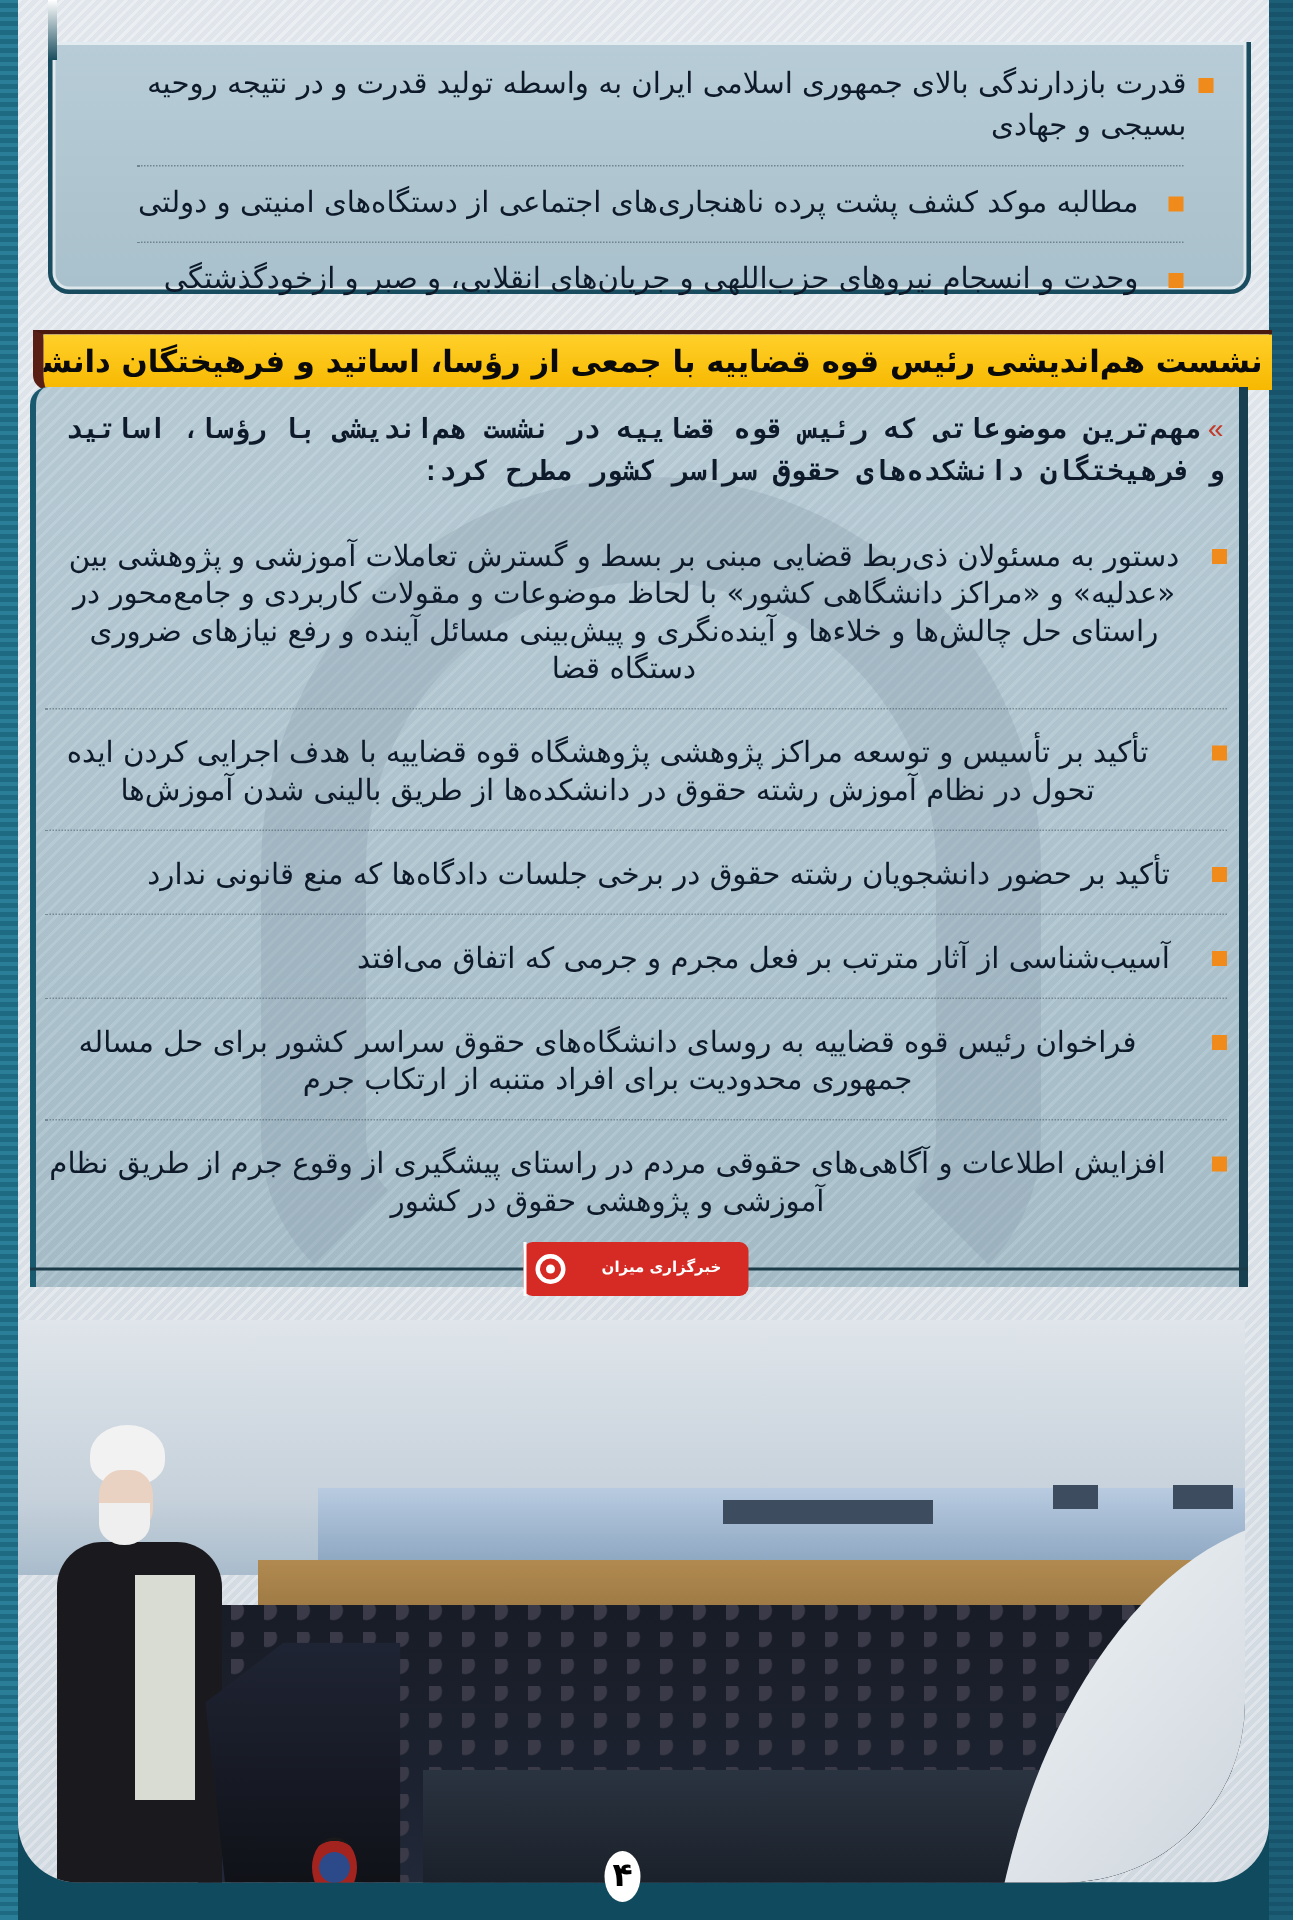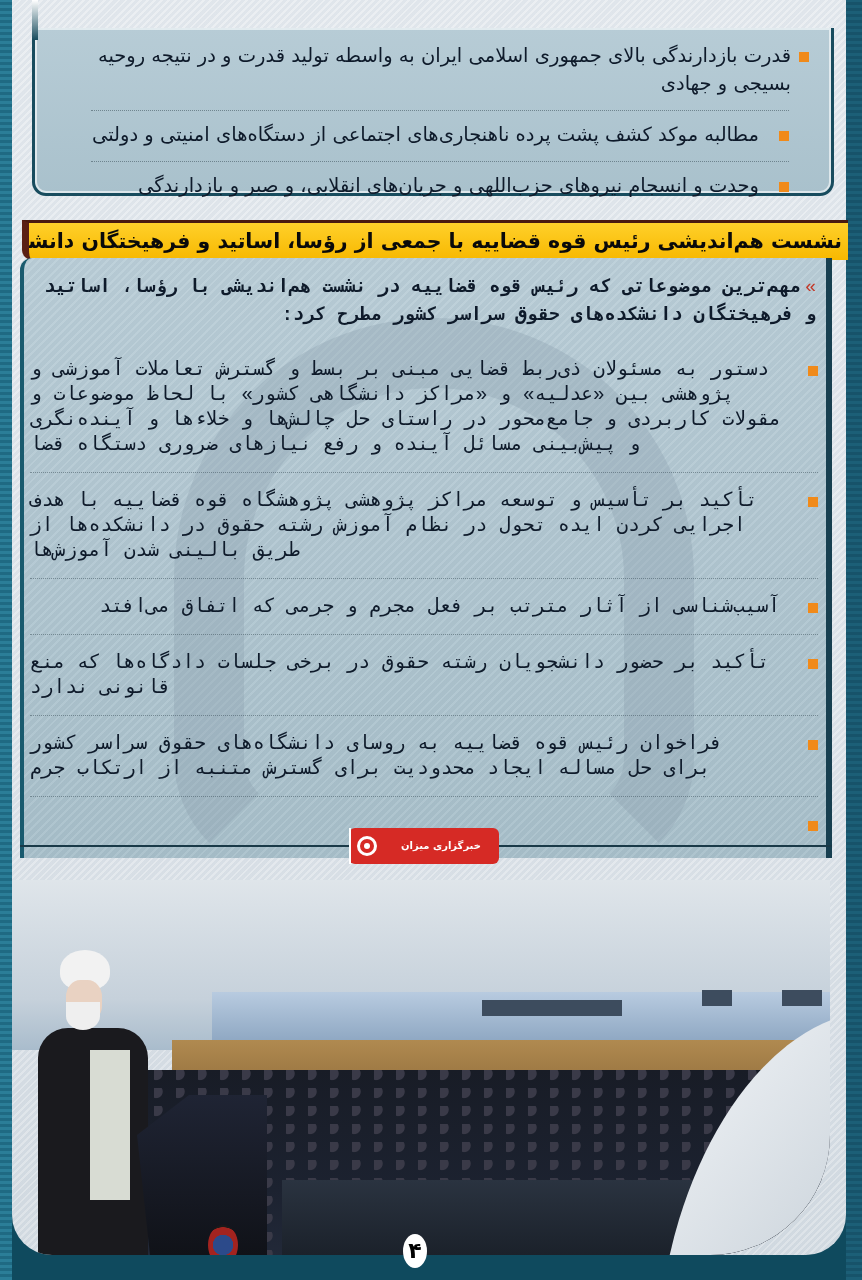--- a/index.html
+++ b/index.html
@@ -94,21 +94,21 @@
   }
   .intro .guil { color: #c23a2a; font-weight: normal; margin-left: 4px; }
   .main-list { position: relative; padding: 22px 8px 0 6px; }
   .main-item {
     display: flex; align-items: flex-start; gap: 6px;
     color: #0e1a2a; font-size: 19.5px; line-height: 25px;
     padding: 6px 0 14px;
   }
   .main-item .bullet { margin-top: 8px; }
   .main-item + .main-item { border-top: 1px dotted rgba(60,80,90,0.5); padding-top: 16px; gap: 28px; }
-  .main-item .txt { text-align: left; font-family: Liberation Mono, monospace; }
+  .main-item .txt { text-align: center; }
   .brand {
     position: absolute; left: 349px; top: 828px;
     height: 36px; width: 150px;
     display: flex; flex-direction: row-reverse; align-items: stretch;
     background: #d62a25;
     border-radius: 6px;
     direction: rtl;
     z-index: 3;
   }
   .brand-logo {
@@ -202,21 +202,21 @@
   <div class="top-item">
     <span class="bullet"></span>
     <span>قدرت بازدارندگی بالای جمهوری اسلامی ایران به واسطه تولید قدرت و در نتیجه روحیه بسیجی و جهادی</span>
   </div>
   <div class="top-item">
     <span class="bullet"></span>
     <span>مطالبه موکد کشف پشت پرده ناهنجاری‌های اجتماعی از دستگاه‌های امنیتی و دولتی</span>
   </div>
   <div class="top-item">
     <span class="bullet"></span>
-    <span>وحدت و انسجام نیروهای حزب‌اللهی و جریان‌های انقلابی، و صبر و بازدارندگی</span>
+    <span>وحدت و انسجام نیروهای حزب‌اللهی و جریان‌های انقلابی، و صبر و ازخودگذشتگی</span>
   </div>
 </section>
 
 <h1 class="banner">نشست هم‌اندیشی رئیس قوه قضاییه با جمعی از رؤسا، اساتید و فرهیختگان دانشکده‌های حقوق سراسر کشور</h1>
 
 <section class="main-card">
   <div class="watermark"></div>
   <p class="intro">
     <span class="guil">»</span><span>مهم‌ترین موضوعاتی که رئیس قوه قضاییه در نشست هم‌اندیشی با رؤسا، اساتید و فرهیختگان دانشکده‌های حقوق سراسر کشور مطرح کرد:</span>
   </p>
@@ -224,32 +224,33 @@
     <div class="main-item">
       <span class="bullet"></span>
       <span class="txt">دستور به مسئولان ذی‌ربط قضایی مبنی بر بسط و گسترش تعاملات آموزشی و پژوهشی بین «عدلیه» و «مراکز دانشگاهی کشور» با لحاظ موضوعات و مقولات کاربردی و جامع‌محور در راستای حل چالش‌ها و خلاءها و آینده‌نگری و پیش‌بینی مسائل آینده و رفع نیازهای ضروری دستگاه قضا</span>
     </div>
     <div class="main-item">
       <span class="bullet"></span>
       <span class="txt">تأکید بر تأسیس و توسعه مراکز پژوهشی پژوهشگاه قوه قضاییه با هدف اجرایی کردن ایده تحول در نظام آموزش رشته حقوق در دانشکده‌ها از طریق بالینی شدن آموزش‌ها</span>
     </div>
     <div class="main-item">
       <span class="bullet"></span>
+      <span class="txt">تأکید بر حضور دانشجویان رشته حقوق در برخی جلسات دادگاه‌ها که منع قانونی ندارد</span>
+    </div>
+    <div class="main-item">
+      <span class="bullet"></span>
       <span class="txt">آسیب‌شناسی از آثار مترتب بر فعل مجرم و جرمی که اتفاق می‌افتد</span>
     </div>
     <div class="main-item">
       <span class="bullet"></span>
-      <span class="txt">تأکید بر حضور دانشجویان رشته حقوق در برخی جلسات دادگاه‌ها که منع قانونی ندارد</span>
-    </div>
-    <div class="main-item">
-      <span class="bullet"></span>
-      <span class="txt">فراخوان رئیس قوه قضاییه به روسای دانشگاه‌های حقوق سراسر کشور برای حل مساله ایجاد محدودیت برای گسترش متنبه از ارتکاب جرم</span>
-    </div>
-    <div class="main-item">
-      <span class="bullet"></span>
+      <span class="txt">فراخوان رئیس قوه قضاییه به روسای دانشگاه‌های حقوق سراسر کشور برای حل مساله جمهوری محدودیت برای افراد متنبه از ارتکاب جرم</span>
+    </div>
+    <div class="main-item">
+      <span class="bullet"></span>
+      <span class="txt">افزایش اطلاعات و آگاهی‌های حقوقی مردم در راستای پیشگیری از وقوع جرم از طریق نظام آموزشی و پژوهشی حقوق در کشور</span>
     </div>
   </div>
 </section>
 
 <div class="brand-line"></div>
 <div class="brand">
   <div class="brand-logo">
       <span></span>
     </div>
   <div class="brand-text">خبرگزاری میزان</div>

